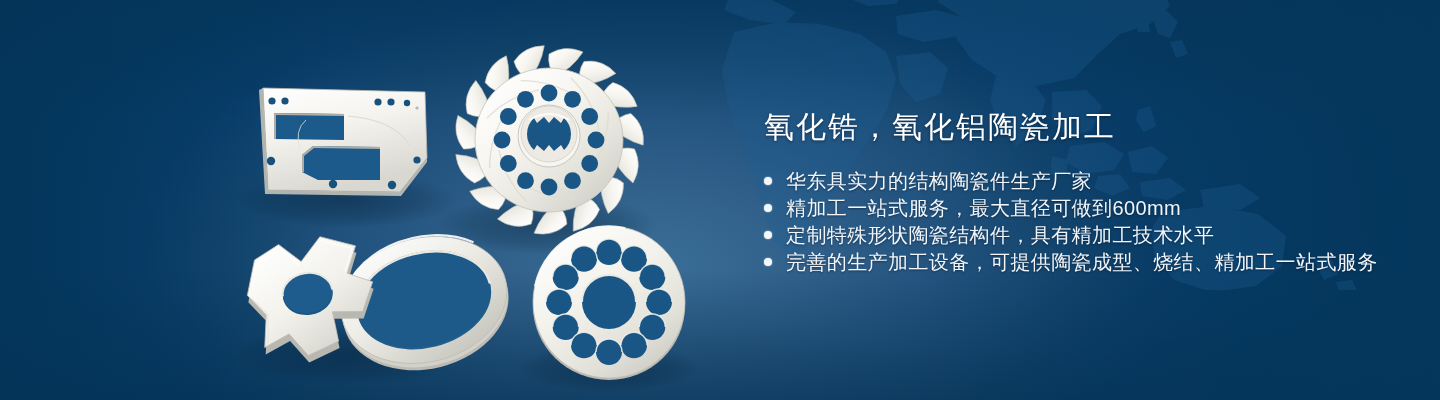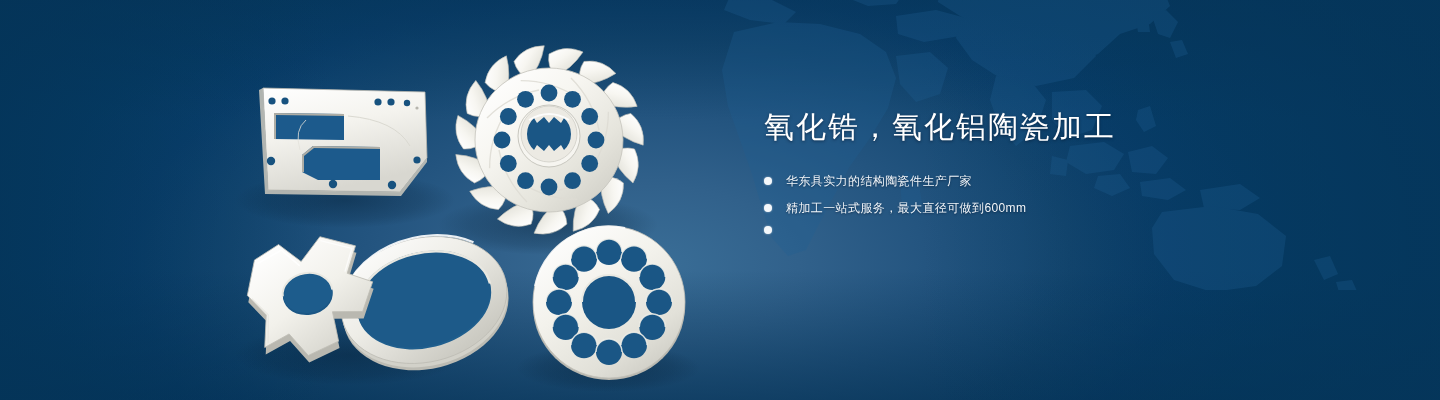--- a/index.html
+++ b/index.html
@@ -80,21 +80,21 @@
     margin: 0 0 26px 0;
     text-shadow: 0 1px 3px rgba(0,15,35,0.55);
     white-space: nowrap;
   }
   .bullets { list-style: none; margin: 0; padding: 0; }
   .bullets li {
     display: flex;
     align-items: center;
     margin-bottom: 9px;
     color: #f2f6fa;
-    font-size: 12px;
+    font-size: 20px;
     line-height: 18px;
     letter-spacing: 0.4px;
     text-shadow: 0 1px 2px rgba(0,15,35,0.5);
   }
   .dot {
     flex: 0 0 auto;
     width: 8px; height: 8px;
     border-radius: 50%;
     background: #f4f8fb;
     margin-right: 14px;
@@ -396,17 +396,22 @@
       <li>
         <span class="dot"></span>
         <span>华东具实力的结构陶瓷件生产厂家</span>
       </li>
       <li>
         <span class="dot"></span>
         <span>精加工一站式服务，最大直径可做到600mm</span>
       </li>
       <li>
         <span class="dot"></span>
+        <span>定制特殊形状陶瓷结构件，具有精加工技术水平</span>
+      </li>
+      <li>
+        <span class="dot"></span>
+        <span>完善的生产加工设备，可提供陶瓷成型、烧结、精加工一站式服务</span>
       </li>
     </ul>
   </div>
 
 </div>
 
 </body></html>

